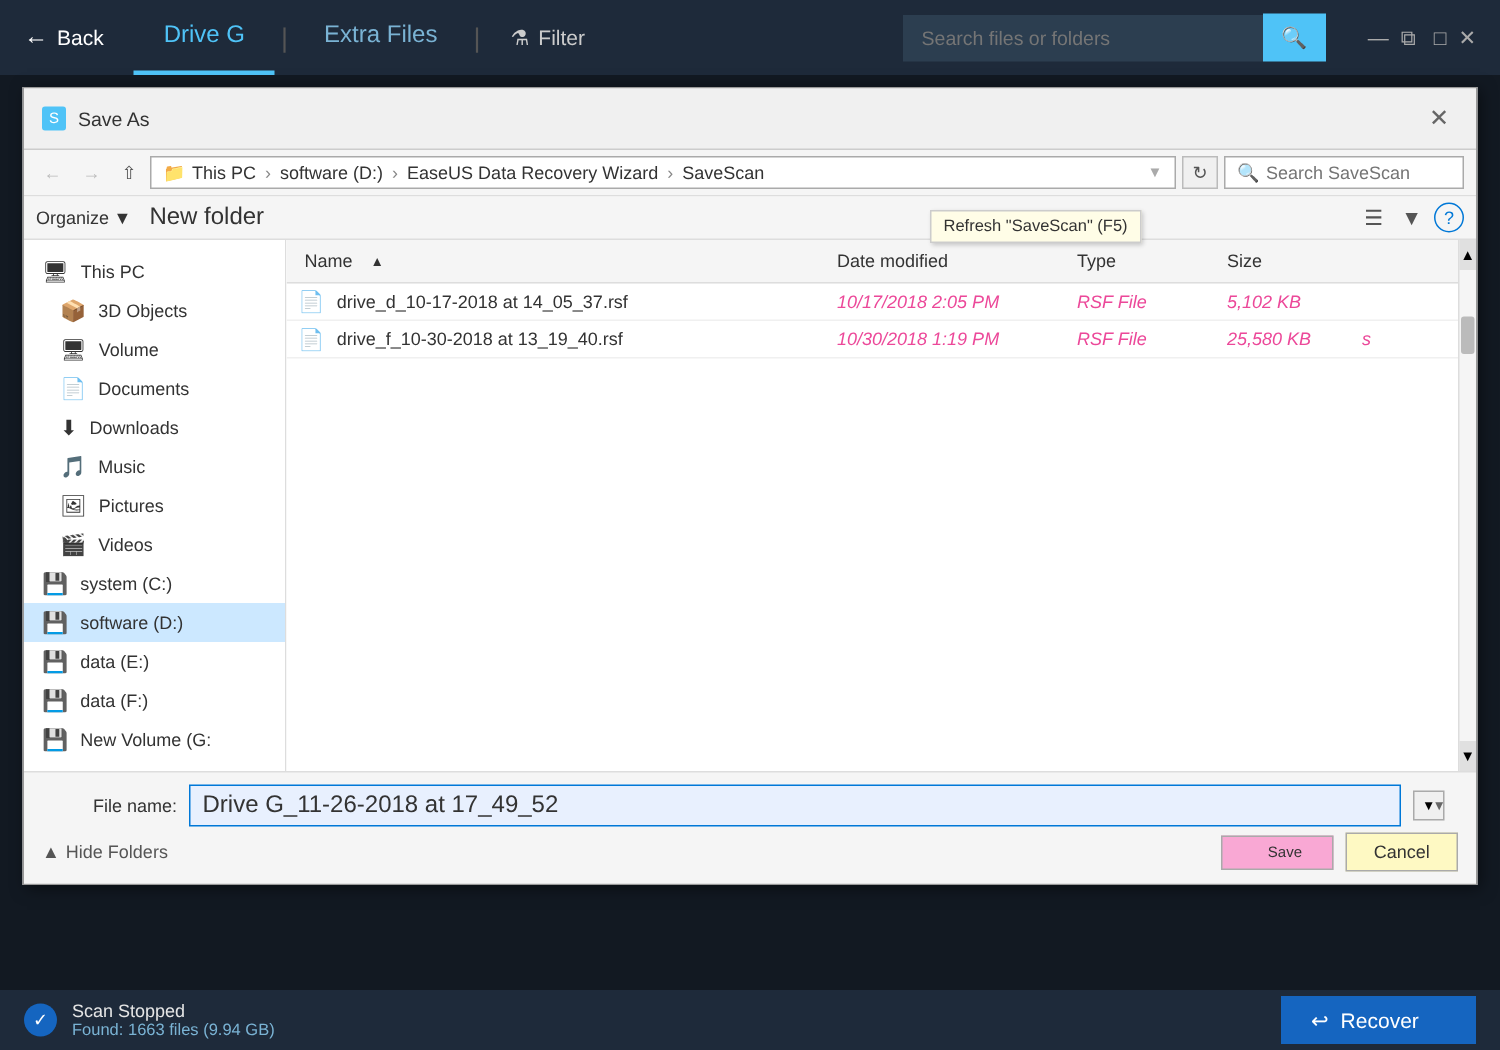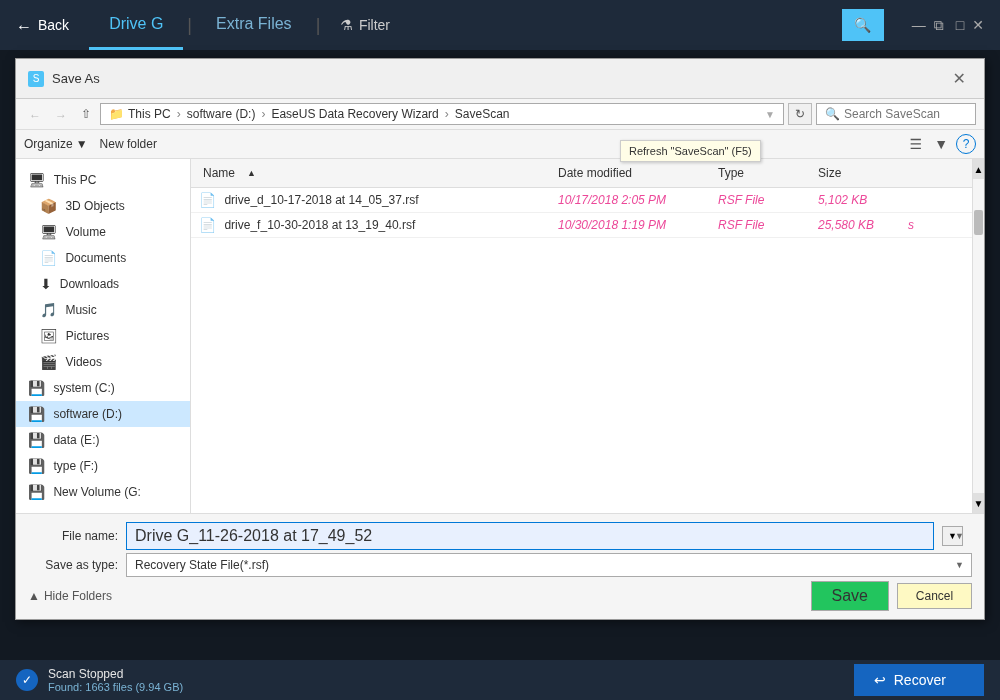--- a/index.html
+++ b/index.html
@@ -237,21 +237,21 @@
       font-size: 12px;
       color: #333;
       display: flex;
       align-items: center;
       gap: 3px;
     }
     .new-folder-btn {
       background: none;
       border: none;
       cursor: pointer;
-      font-size: 12px;
+      font-size: 16px;
       color: #333;
     }
     .toolbar-right {
       margin-left: auto;
       display: flex;
       align-items: center;
       gap: 4px;
     }
     .view-btn {
       background: none;
@@ -416,25 +416,25 @@
       border: none;
       cursor: pointer;
       font-size: 12px;
       color: #555;
       display: flex;
       align-items: center;
       gap: 4px;
       margin-right: auto;
     }
     .save-btn {
-      background: #22c55e;
+      background: #f9a8d4;
       border: 1px solid #aaa;
       padding: 5px 20px;
       cursor: pointer;
-      font-size: 16px;
+      font-size: 10px;
       color: #333;
       min-width: 75px;
       text-align: right;
     }
     .cancel-btn {
       background: #fef9c3;
       border: 1px solid #aaa;
       padding: 5px 16px;
       cursor: pointer;
       font-size: 12px;
@@ -504,20 +504,21 @@
     <div class="nav-tab">
       <span>Extra Files</span>
     </div>
     <span class="nav-divider">|</span>
     <div class="filter-btn">
       <span>⚗</span>
       <span>Filter</span>
     </div>
   </div>
   <div class="search-area">
+    <input class="search-input" type="text" placeholder="Search files or folders" style="">
     <button class="search-btn">🔍</button>
   </div>
 
   <div style="display:flex;align-items:center;gap:4px;margin-left:8px;">
     <span style="color:#aaa;font-size:14px;cursor:pointer;">―</span>
     <span style="color:#aaa;font-size:14px;cursor:pointer;margin:0 4px;">⧉</span>
     <span style="color:#aaa;font-size:14px;cursor:pointer;margin:0 4px;">□</span>
     <span style="color:#aaa;font-size:14px;cursor:pointer;">✕</span>
   </div>
 </div>
@@ -618,21 +619,21 @@
         <div class="sidebar-item selected">
           <span class="item-icon">💾</span>
           <span>software (D:)</span>
         </div>
         <div class="sidebar-item">
           <span class="item-icon">💾</span>
           <span>data (E:)</span>
         </div>
         <div class="sidebar-item">
           <span class="item-icon">💾</span>
-          <span>type (F:)</span>
+          <span>data (F:)</span>
         </div>
         <div class="sidebar-item">
           <span class="item-icon">💾</span>
           <span>New Volume (G:</span>
         </div>
 
       </div>
 
       <div class="file-list">
 
@@ -685,28 +686,20 @@
     </div>
 
     <div class="dialog-footer">
       <div class="input-row">
         <label class="input-label">File name:</label>
         <input class="file-name-input" type="text" value="Drive G_11-26-2018 at 17_49_52" style="">
         <div class="input-with-arrow" style="width:auto;max-width:30px;">
           <span style="font-size:9px;border:1px solid #aaa;padding:4px 5px;background:#f0f0f0;cursor:pointer;">▼</span>
         </div>
       </div>
-      <div class="input-row">
-        <label class="input-label">Save as type:</label>
-        <div class="input-with-arrow">
-          <select class="save-type-select">
-            <option>Recovery State File(*.rsf)</option>
-          </select>
-        </div>
-      </div>
       <div class="button-row">
         <button class="hide-folders-btn">
           <span>▲</span>
           <span>Hide Folders</span>
         </button>
         <button class="save-btn">Save</button>
         <button class="cancel-btn">Cancel</button>
       </div>
     </div>
 

